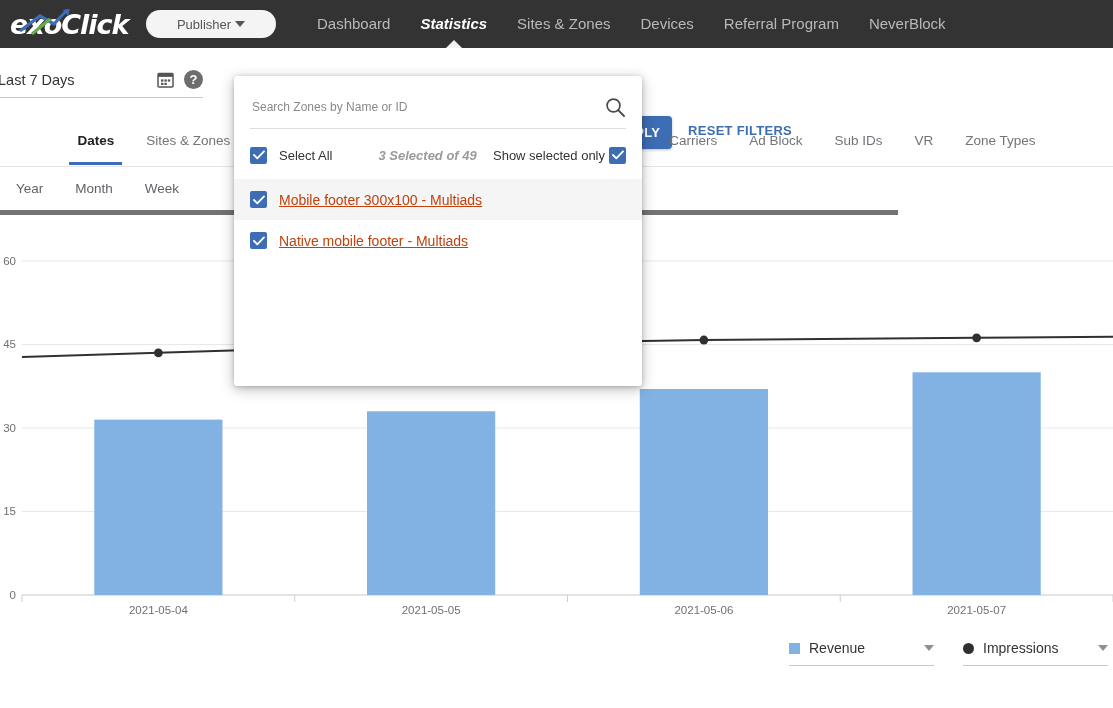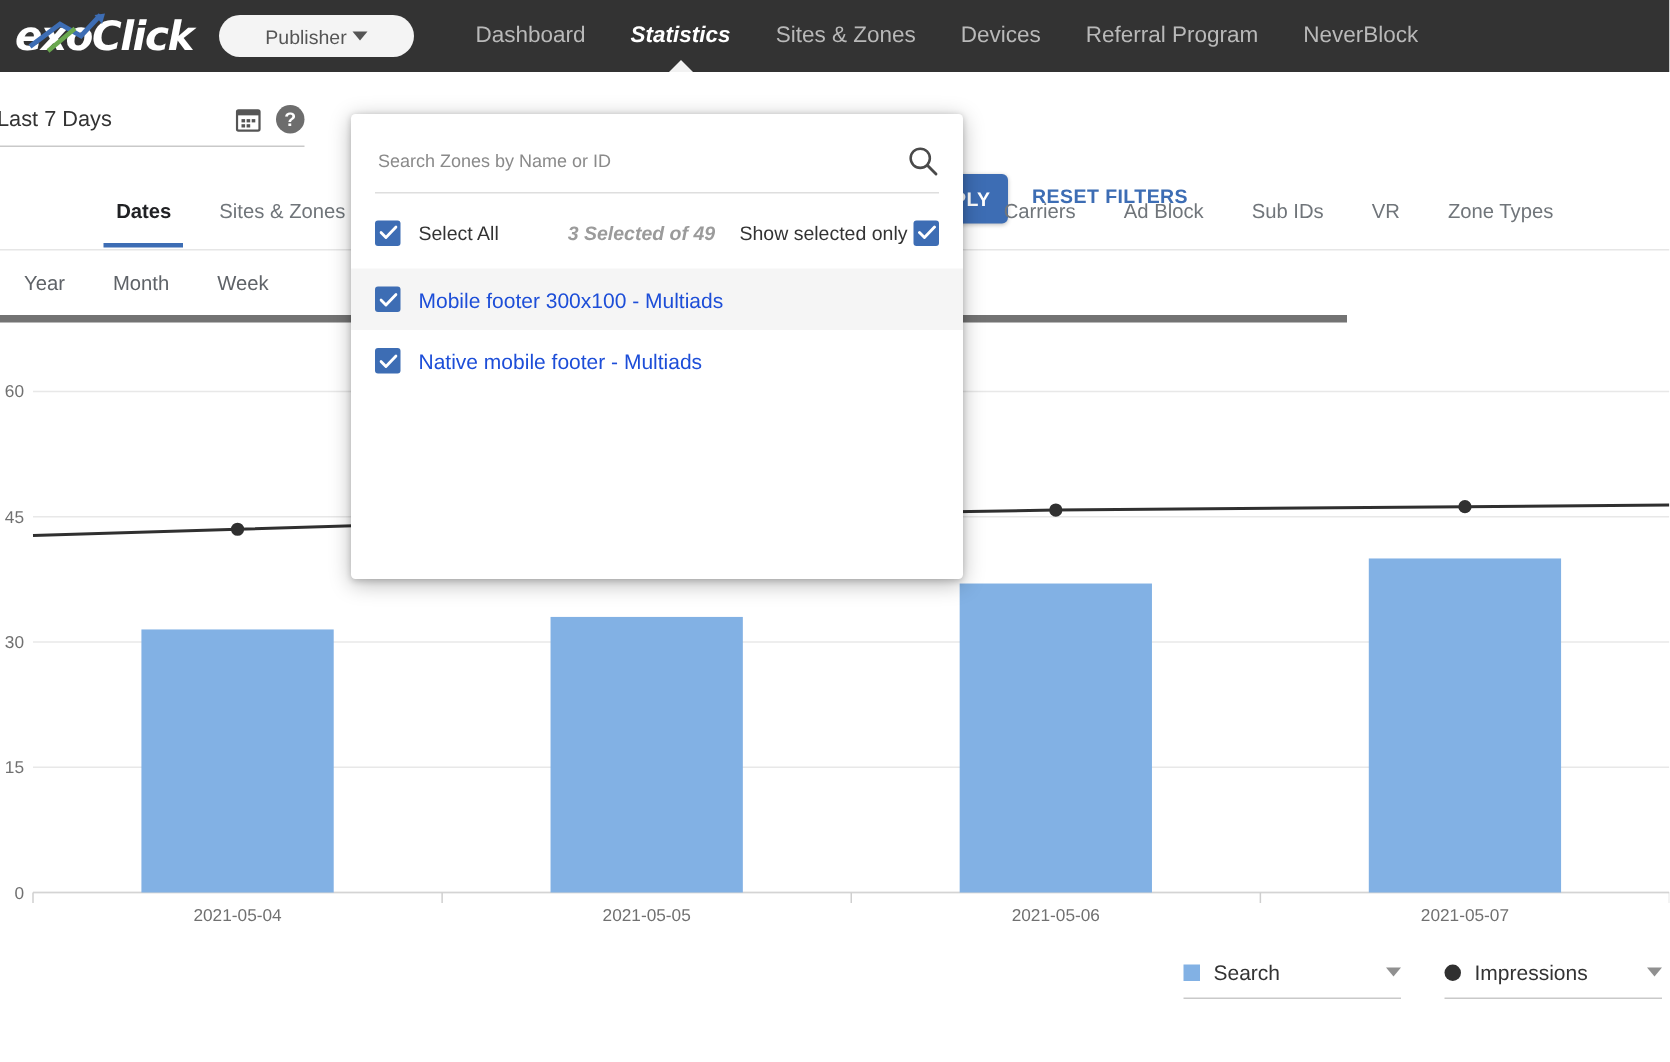--- a/index.html
+++ b/index.html
@@ -162,21 +162,21 @@
     font-size:13px;color:#9b9b9b;font-style:italic;font-weight:bold;
     margin-left:46px;
   }
   .showsel{margin-left:auto;display:flex;align-items:center;gap:4px;}
   .showsel-label{font-size:13px;color:#333;}
   .zp-list{margin-top:12px;}
   .zp-row{
     height:41px;display:flex;align-items:center;padding:0 16px;cursor:pointer;
   }
   .zp-row.hover{background:#f5f5f5;}
-  .zp-row-label{font-size:14px;color:#1d4ed8;margin-left:12px;}
+  .zp-row-label{font-size:14px;color:#c2410c;margin-left:12px;text-decoration:underline;}
 </style>
 </head>
 <body>
 
 <div class="app">
 
   <div class="topnav">
     <div class="logo">
       <span class="logo-text">exoClick</span>
       <svg width="122" height="34" viewBox="0 0 122 34">
@@ -286,21 +286,21 @@
         <circle cx="158.375" cy="140.82835820895522" r="4.4" fill="#303030"></circle>
         <circle cx="431.125" cy="132.4776119402985" r="4.4" fill="#303030"></circle>
         <circle cx="703.875" cy="128.02388059701494" r="4.4" fill="#303030"></circle>
         <circle cx="976.625" cy="125.7970149253731" r="4.4" fill="#303030"></circle>
       </svg>
   </div>
 
   <div class="legend">
     <div class="legend-item">
       <span class="sw-sq"></span>
-      <span class="legend-label">Search</span>
+      <span class="legend-label">Revenue</span>
       <span class="caret-s"></span>
     </div>
     <div class="legend-item">
       <span class="sw-ci"></span>
       <span class="legend-label">Impressions</span>
       <span class="caret-s"></span>
     </div>
   </div>
 
   <div class="zone-panel">

